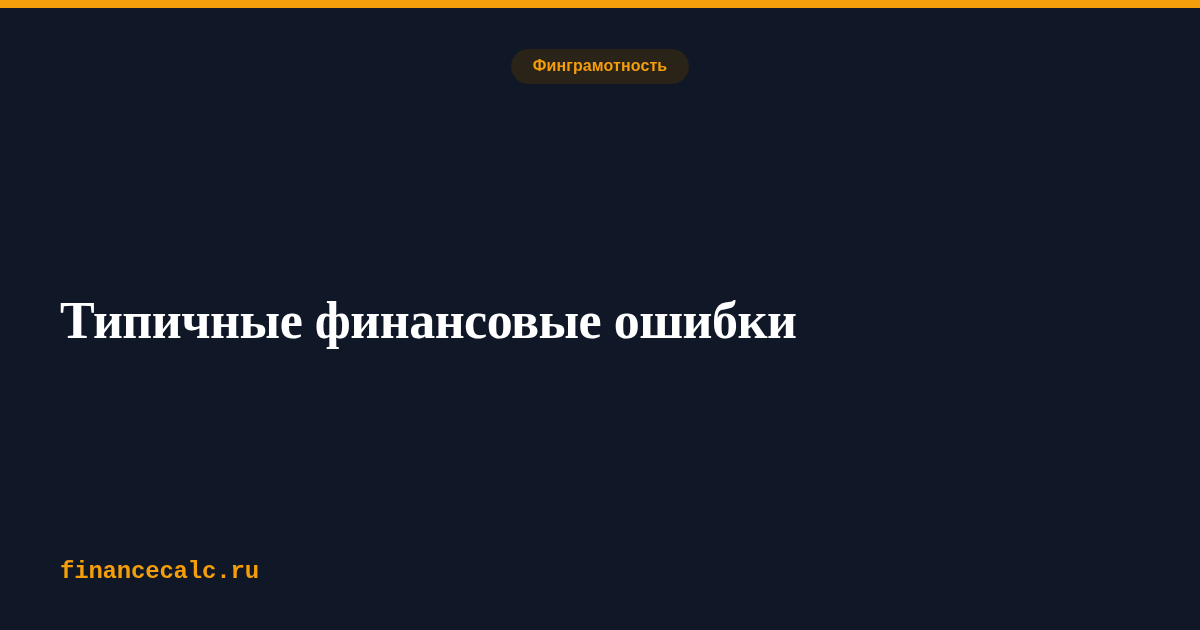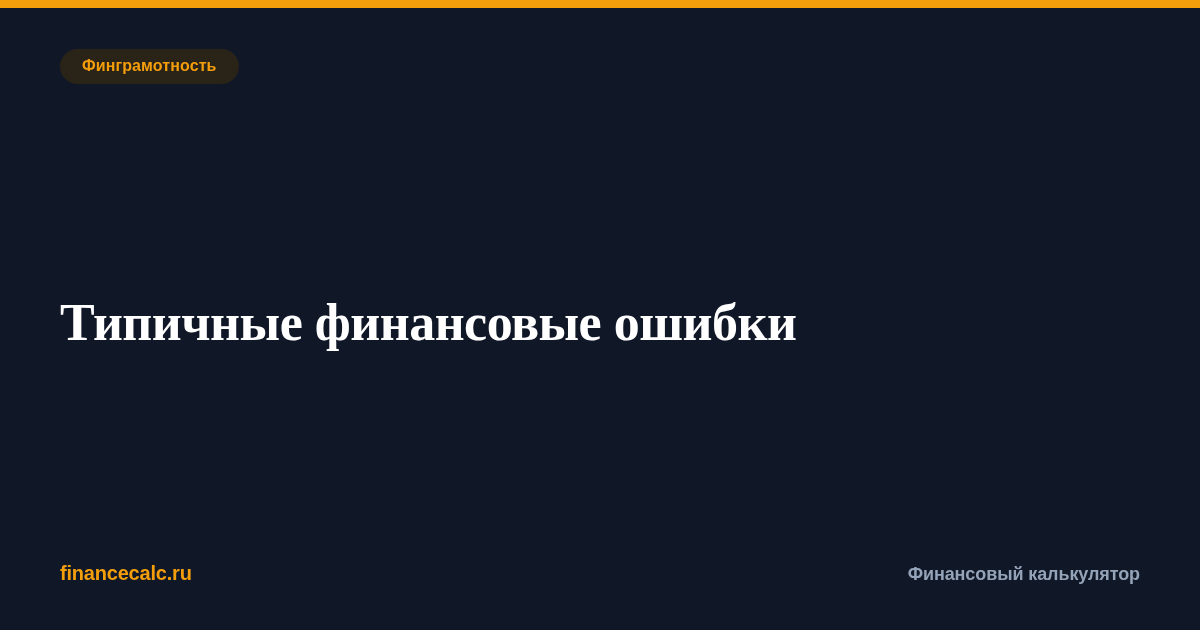--- a/index.html
+++ b/index.html
@@ -16,20 +16,21 @@
     -webkit-font-smoothing: antialiased;
   }
 
   #og-card {
     position: relative;
     width: 1200px;
     height: 487px;
     background: #101828;
     display: flex;
     flex-direction: column;
+    text-align: center;
   }
 
   
   #accent-bar {
     position: absolute;
     top: 0;
     left: 0;
     width: 1200px;
     height: 8px;
     background: #f59e0b;
@@ -85,23 +86,24 @@
   
   #footer {
     flex: 0 0 auto;
     display: flex;
     align-items: baseline;
     justify-content: space-between;
   }
 
   #site-domain {
     color: #f59e0b;
-    font-size: 20px;
+    font-size: 24px;
     font-weight: bold;
     letter-spacing: -0.2px;
+    font-family: Liberation Mono, monospace;
   }
 
   #site-tagline {
     color: #94a3b8;
     font-size: 18px;
     font-weight: bold;
     letter-spacing: -0.1px;
   }
 </style>
 </head>
@@ -116,17 +118,16 @@
     <div id="badge-row">
       <span id="category-badge">Финграмотность</span>
     </div>
 
     <div id="title-block">
       <h1 id="page-title">Типичные финансовые ошибки</h1>
     </div>
 
     <div id="footer">
       <span id="site-domain">financecalc.ru</span>
-      <span id="site-tagline">Финансовый калькулятор</span>
     </div>
 
   </div>
 </div>
 
 </body></html>

